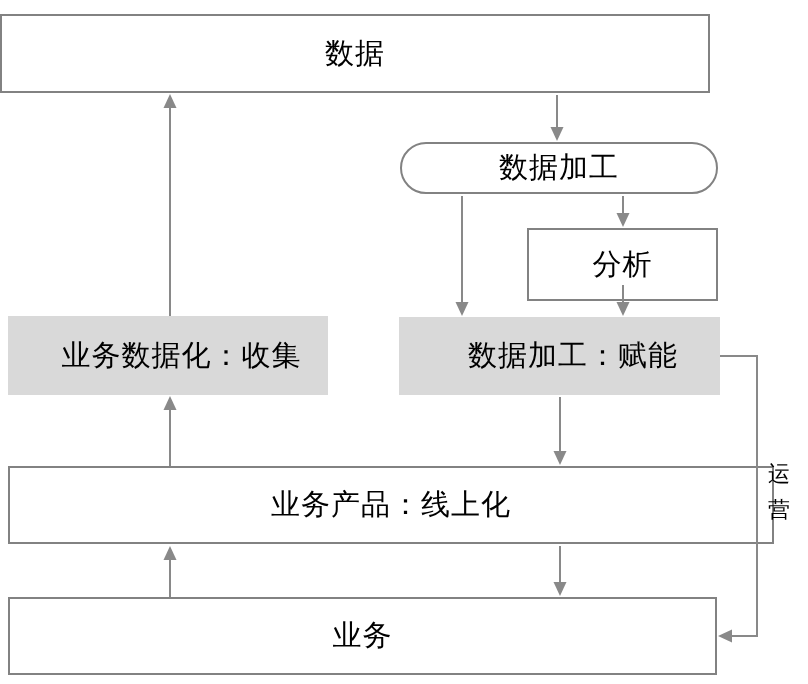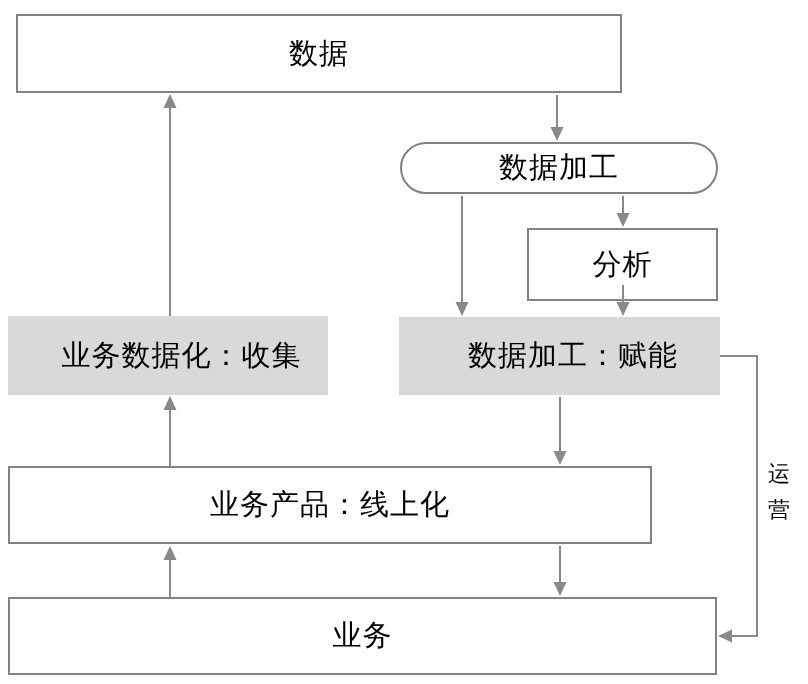--- a/index.html
+++ b/index.html
@@ -34,26 +34,26 @@
   .outlined {
     background: var(--background);
     border: 2px solid var(--box-border);
   }
   .filled {
     background: var(--gray-fill);
     border: none;
     padding-left: 27px;
   }
   
-  .node-data        { left: 16px;   top: 14px;  width: 606px; height: 79px; }
+  .node-data        { left: 0;   top: 14px;  width: 710px; height: 79px; }
   .node-processing  { left: 400px; top: 142px; width: 318px; height: 52px; border-radius: 26px; }
   .node-analysis    { left: 527px; top: 228px; width: 191px; height: 73px; }
   .node-collection  { left: 8px;   top: 316px; width: 320px; height: 79px; }
   .node-empowerment { left: 399px; top: 317px; width: 321px; height: 78px; }
-  .node-product     { left: 8px;   top: 466px; width: 644px; height: 78px; }
+  .node-product     { left: 8px;   top: 466px; width: 766px; height: 78px; }
   .node-business    { left: 8px;   top: 597px; width: 709px; height: 78px; }
   .side-label {
     position: absolute;
     left: 768px;
     top: 456px;
     width: 36px;
     font-size: 22px;
     line-height: 36px;
     color: var(--text);
     word-break: break-all;

